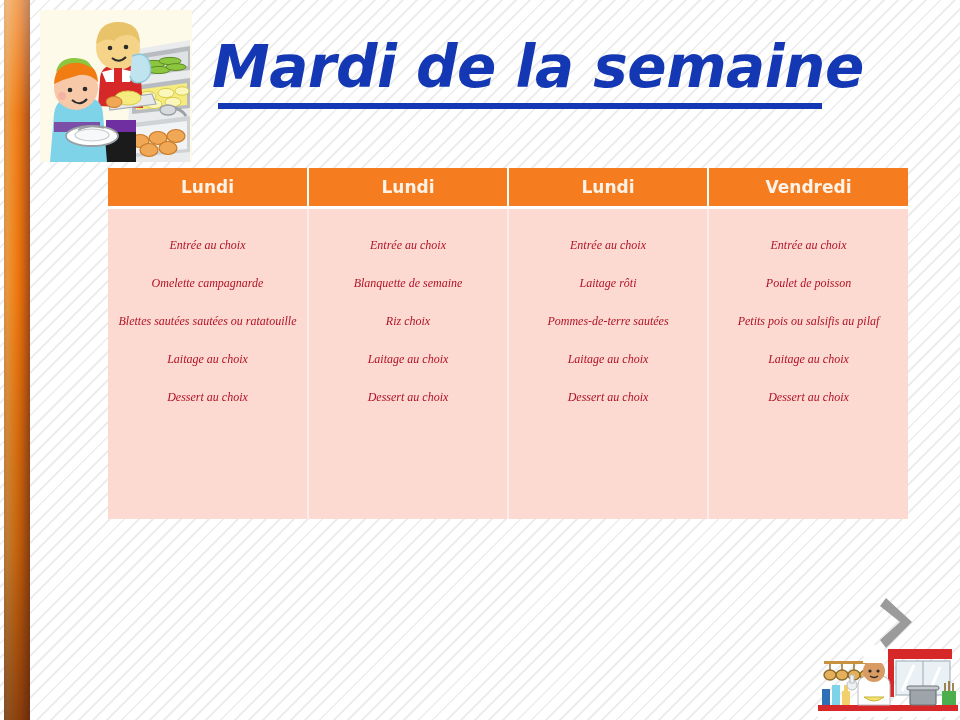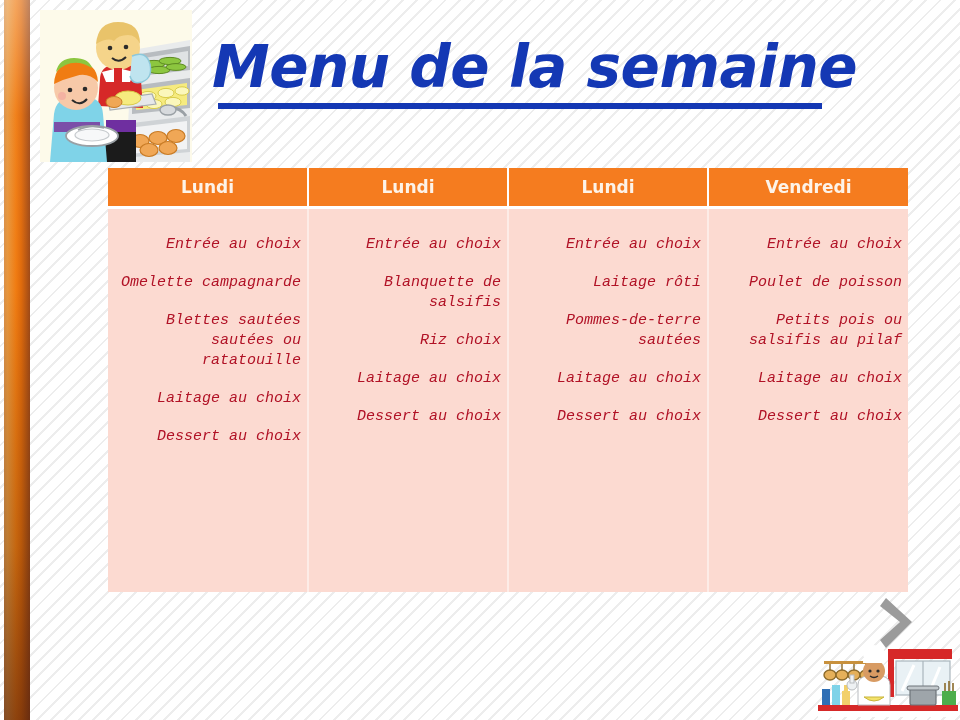--- a/index.html
+++ b/index.html
@@ -92,21 +92,21 @@
     height: 6px;
     background: #1438b4;
   }
 
   
   #menu-table {
     position: absolute;
     left: 108px;
     top: 168px;
     width: 800px;
-    height: 424px;
+    height: 351px;
     border-collapse: collapse;
     table-layout: fixed;
     border-radius: 19px;
   }
   #menu-table th {
     background: #f57c1f;
     color: #fdf3e8;
     font-family: "DejaVu Sans", sans-serif;
     font-weight: bold;
     font-size: 17px;
@@ -122,27 +122,26 @@
   #menu-table td {
     background: #fcdad1;
     vertical-align: top;
     padding: 26px 6px 10px 6px;
     border-right: 2px solid #fdece7;
     text-align: center;
   }
   #menu-table td:last-child { border-right: none; }
 
   .dish {
-    font-family: Liberation Mono, monospace;
+    font-family: Liberation Serif, serif;
     font-style: italic;
-    font-size: 15px;
+    font-size: 12px;
     line-height: 20px;
     color: #b11226;
     margin: 0 0 18px 0;
-    text-align: right;
   }
   .dish:last-child { margin-bottom: 0; }
 
   
   #chef-art {
     position: absolute;
     left: 818px;
     top: 645px;
     width: 140px;
     height: 72px;
@@ -229,21 +228,21 @@
       <path d="M32 90 q8 7 15 -1" stroke="#2b2b2b" stroke-width="2" fill="none"></path>
       <circle cx="22" cy="86" r="4" fill="#f2a8a0" opacity="0.7"></circle>
 
       <ellipse cx="52" cy="126" rx="26" ry="10" fill="#ffffff" stroke="#9aa0a5" stroke-width="1.8"></ellipse>
       <ellipse cx="52" cy="125" rx="17" ry="6" fill="#f7f8f9" stroke="#c6cacd" stroke-width="1.2"></ellipse>
       <path d="M38 120 q12 -6 26 -2" stroke="#9aa0a5" stroke-width="1.6" fill="none"></path>
     </svg>
   </div>
 
   <div id="title-block">
-    <div id="title-text">Menu de la semaine</div>
+    <div id="title-text">Mardi de la semaine</div>
     <div id="title-rule"></div>
   </div>
 
   <table id="menu-table">
     <thead>
       <tr>
         <th>Lundi</th>
         <th>Lundi</th>
         <th>Lundi</th>
         <th>Vendredi</th>
@@ -253,21 +252,21 @@
       <tr>
         <td>
           <p class="dish">Entrée au choix</p>
           <p class="dish">Omelette campagnarde</p>
           <p class="dish">Blettes sautées sautées ou ratatouille</p>
           <p class="dish">Laitage au choix</p>
           <p class="dish">Dessert au choix</p>
         </td>
         <td>
           <p class="dish">Entrée au choix</p>
-          <p class="dish">Blanquette de salsifis</p>
+          <p class="dish">Blanquette de semaine</p>
           <p class="dish">Riz choix</p>
           <p class="dish">Laitage au choix</p>
           <p class="dish">Dessert au choix</p>
         </td>
         <td>
           <p class="dish">Entrée au choix</p>
           <p class="dish">Laitage rôti</p>
           <p class="dish">Pommes-de-terre sautées</p>
           <p class="dish">Laitage au choix</p>
           <p class="dish">Dessert au choix</p>

